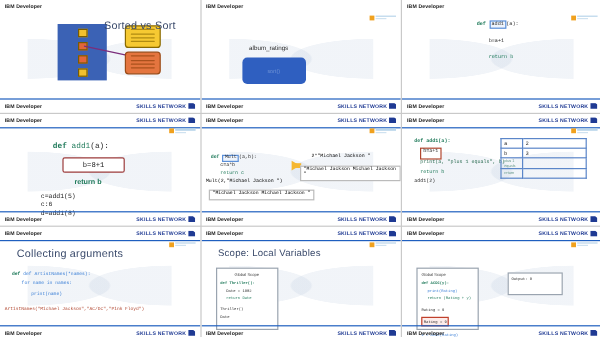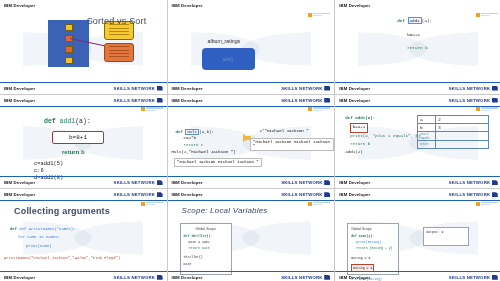--- a/index.html
+++ b/index.html
@@ -160,26 +160,26 @@
   .s6-hl{ border:.7px solid #b1462f; padding:0 1.5px; background:#fff; display:inline-block; }
   .s6-table{
     position:absolute; left:82px; top:8px; width:72px;
     border-collapse:collapse; font-size:4.3px;
   }
   .s6-table td{ border:.6px solid #5b86c9; height:8px; padding:0 2px; color:#222; }
   .s6-table td.k{ width:18px; }
   .s6-table td.dim{ color:#6a9b8b; font-size:3.2px; }
 
   
-  .s7-title{ position:absolute; left:14px; top:5px;font-weight:bold; }
+  .s7-title{ position:absolute; left:14px; top:5px; }
   .s7-code{ position:absolute; left:10px; top:24px; font-size:3.9px; line-height:2.1; }
   .s7-call{ position:absolute; left:4px; top:55px; font-size:3.8px; font-family:"Liberation Mono", monospace; color:#b1462f; }
 
   
-  .sc-title{ position:absolute; left:14px; top:5px;font-style:italic; }
+  .sc-title{ position:absolute; left:14px; top:5px; }
   .sc-box{
     position:absolute; left:12px; top:22px; width:52px; height:52px;
     border:.6px solid #9aa4b0; background:#fff;
     padding:3px;
   }
   .sc-h{ font-size:3.4px; color:#444; text-align:center; margin-bottom:2px; }
   .sc-l{ font-size:3.2px; font-family:"Liberation Mono", monospace; line-height:1.9; color:#2b2b2b; }
   .sc-l .kw{ color:#1f7a5a; }
   .sc-red{ border:.7px solid #c0402b; background:#fdecea; padding:0 1px; display:inline-block; }
   .sc-side{

